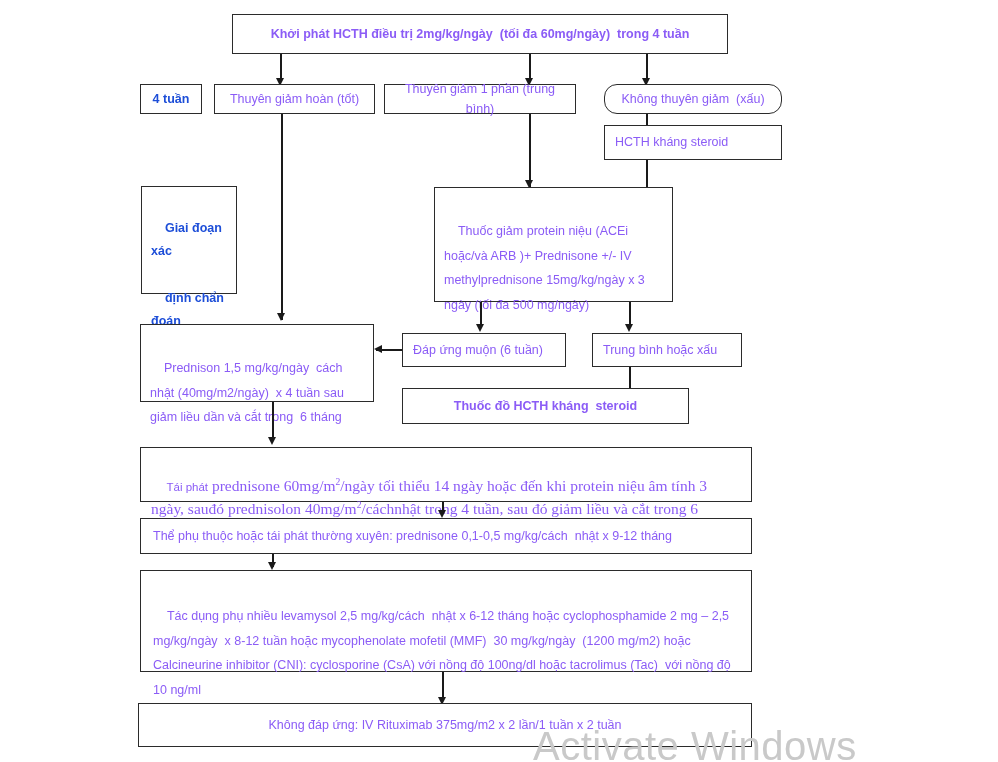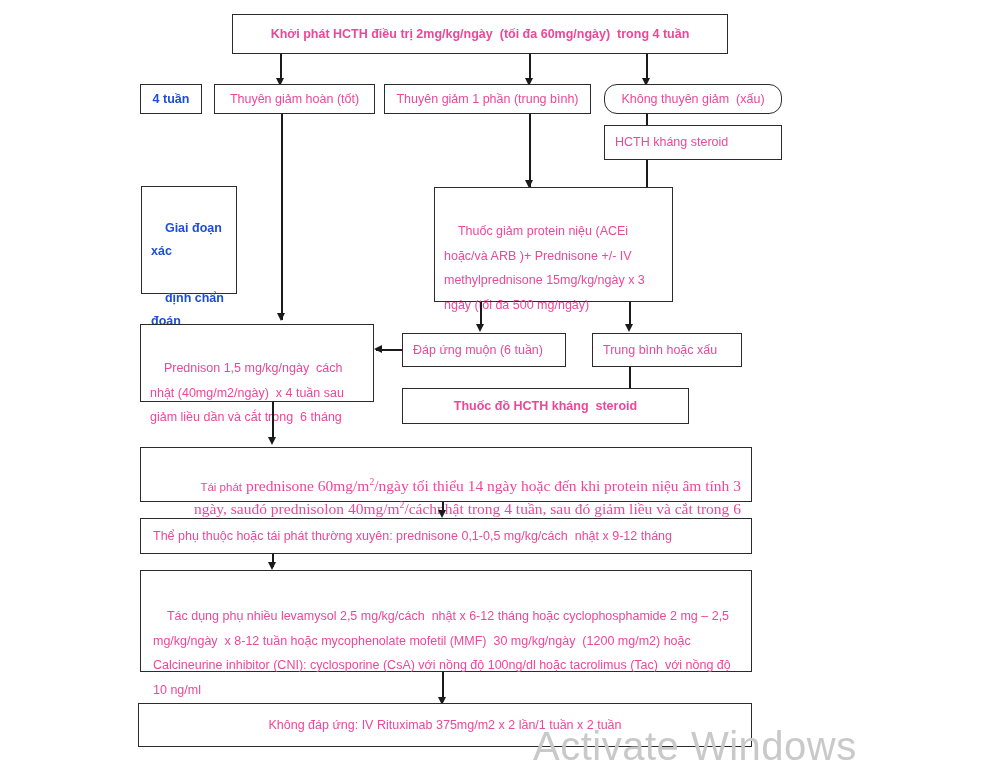--- a/index.html
+++ b/index.html
@@ -13,21 +13,21 @@
     height: 762px;
     background: #ffffff;
     font-family: "Liberation Sans", sans-serif;
     overflow: hidden;
   }
   .box {
     position: absolute;
     box-sizing: border-box;
     border: 1.5px solid #2b2b2b;
     background: #ffffff;
-    color: #ec4899;
+    color: #8b5cf6;
     font-family: "Liberation Sans", sans-serif;
     font-size: 12.5px;
     line-height: 1.62;
     padding: 7px 9px;
     white-space: pre-wrap;
   }
   .box.center-mid {
     display: flex;
     align-items: center;
     justify-content: center;
@@ -108,21 +108,21 @@
   <div class="arrow-down" style="left:642px; top:78px;"></div>
 
   <div class="box center-mid red" style="left:140px; top:84px; width:62px; height:30px;">
     <span>4 tuần</span>
   </div>
 
   <div class="box center-mid" style="left:214px; top:84px; width:161px; height:30px;">
     <span>Thuyên giảm hoàn (tốt)</span>
   </div>
 
-  <div class="box center-mid" style="left:384px; top:84px; width:207px; height:30px;">
+  <div class="box center-mid" style="left:384px; top:84px; width:192px; height:30px;">
     <span>Thuyên giảm 1 phần (trung bình)</span>
   </div>
 
   <div class="box center-mid" style="left:604px; top:84px; width:178px; height:30px;border-radius:13px;">
     <span>Không thuyên giảm  (xấu)</span>
   </div>
 
   <div class="vline" style="left:646px; top:114px; height:11px;"></div>
 
   <div class="box left-mid" style="left:604px; top:125px; width:178px; height:35px;">
@@ -170,21 +170,21 @@
 
   <div class="vline" style="left:629px; top:367px; height:21px;"></div>
 
   <div class="box center-mid bold" style="left:402px; top:388px; width:287px; height:36px;">
     <span>Thuốc đồ HCTH kháng  steroid</span>
   </div>
 
   <div class="vline" style="left:272px; top:402px; height:39px;"></div>
   <div class="arrow-down" style="left:268px; top:437px;"></div>
 
-  <div class="box top-left serif" style="left:140px; top:447px; width:612px; height:55px; padding:5px 10px;text-align:right;">
+  <div class="box top-left serif" style="left:140px; top:447px; width:612px; height:55px; padding:5px 10px;">
     <span class="small-lead">Tái phát</span><span> prednisone 60mg/m</span><sup>2</sup><span>/ngày tối thiểu 14 ngày hoặc đến khi protein niệu âm tính 3 ngày, sauđó prednisolon 40mg/m</span><sup>2</sup><span>/cáchnhật trong 4 tuần, sau đó giảm liều và cắt trong 6</span>
   </div>
 
   <div class="vline" style="left:442px; top:502px; height:11px;"></div>
   <div class="arrow-down" style="left:438px; top:510px;"></div>
 
   <div class="box left-mid" style="left:140px; top:518px; width:612px; height:36px; padding:4px 12px;">
     <span>Thể phụ thuộc hoặc tái phát thường xuyên: prednisone 0,1-0,5 mg/kg/cách  nhật x 9-12 tháng</span>
   </div>
 

